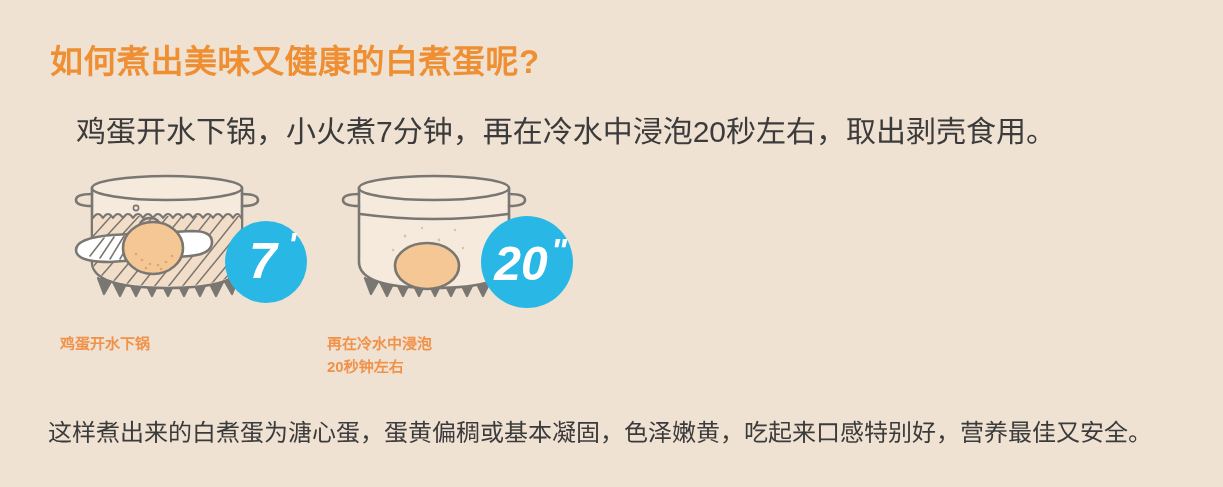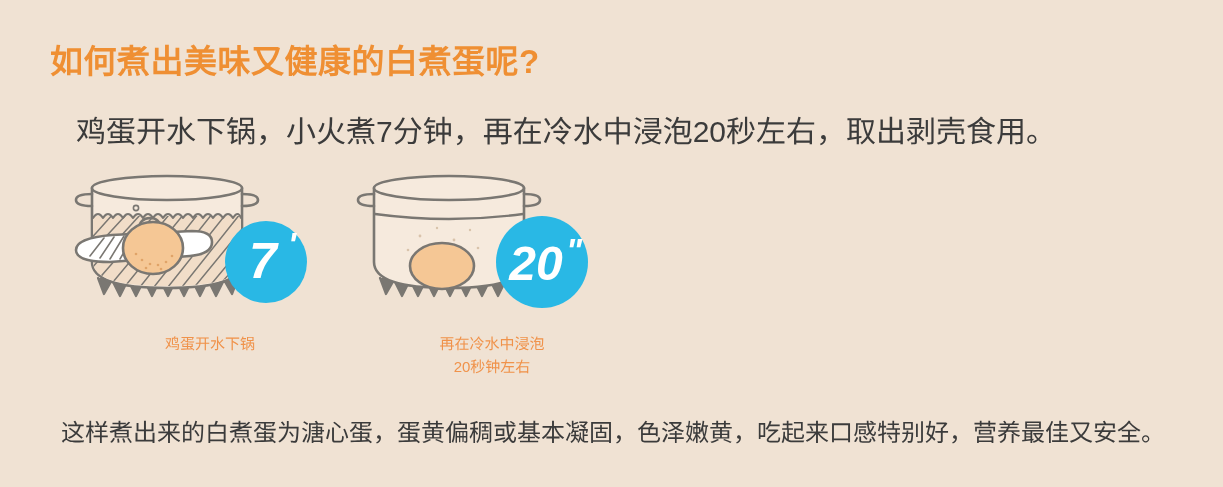--- a/index.html
+++ b/index.html
@@ -56,56 +56,55 @@
     width: 1223px;
     height: 220px;
   }
   .step {
     position: absolute;
     top: 0;
     width: 300px;
     height: 220px;
   }
   .step-1 { left: 60px; }
-  .step-2 { left: 342px; }
+  .step-2 { left: 327px; }
 
   .art {
     position: absolute;
     left: 0;
     top: 0;
     width: 300px;
     height: 150px;
   }
 
   .caption {
     position: absolute;
     top: 162px;
     left: 0;
     width: 300px;
-    text-align: center;
     color: #f0924a;
     font-size: 15px;
     line-height: 23px;
+    font-weight: bold;
   }
   .caption-line {
     display: block;
     white-space: nowrap;
   }
 
   
   .footer-note {
     position: absolute;
     left: 48px;
     top: 415px;
     font-size: 24px;
     color: #3b3b3b;
     line-height: 36px;
     letter-spacing: 0px;
     white-space: nowrap;
-    margin-left: 13px;
   }
 
   
   svg { display: block; overflow: visible; }
 </style>
 </head>
 <body>
 
 <div class="page">
 

